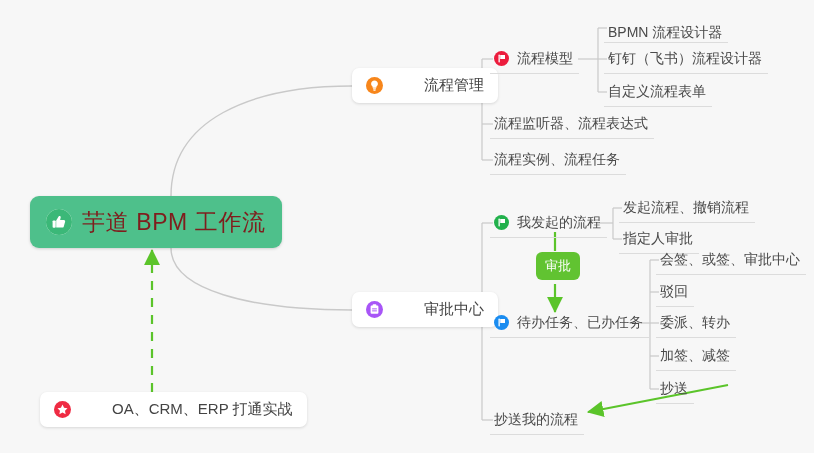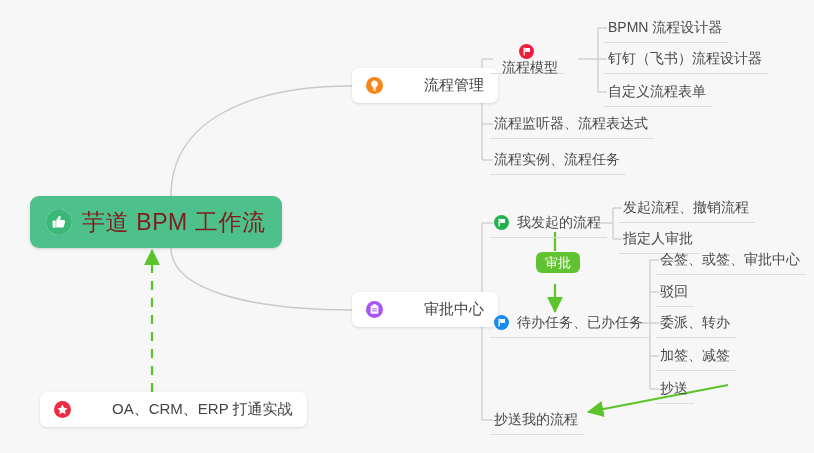--- a/index.html
+++ b/index.html
@@ -69,21 +69,21 @@
   }
   .leaf-label.with-icon{margin-left:8px;}
 
   
   .chip{
     position:absolute;
     display:flex;align-items:center;justify-content:center;
     box-sizing:border-box;
     background:#61c331;
     border-radius:6px;
-    height:21px;
+    height:28px;
     padding:0 9px;
   }
   .chip-label{color:#fff;font-size:13px;white-space:nowrap;}
 
   
   .ico{
     flex:0 0 auto;
     display:inline-block;
     border-radius:50%;
     position:relative;
@@ -170,32 +170,32 @@
         <path d="M8.5 3.4 C6.5 3.4 5.1 4.9 5.1 6.8 C5.1 8.1 5.9 8.9 6.6 9.8
                  L6.6 10.7 L10.4 10.7 L10.4 9.8 C11.1 8.9 11.9 8.1 11.9 6.8
                  C11.9 4.9 10.5 3.4 8.5 3.4 Z" fill="#ffffff"></path>
         <rect x="6.9" y="11.3" width="3.2" height="1.1" rx="0.55" fill="#ffffff"></rect>
         <rect x="7.4" y="12.8" width="2.2" height="1.0" rx="0.5" fill="#ffffff"></rect>
       </svg>
     </span>
     <span class="card-label">流程管理</span>
   </div>
 
-  <div class="leaf-node" style="left:490px;top:44px;flex-direction:column;">
+  <div class="leaf-node" style="left:490px;top:44px;">
     <span class="ico" style="width:15px;height:15px;">
       <svg width="15" height="15" viewBox="0 0 15 15">
         <circle cx="7.5" cy="7.5" r="7.5" fill="#ec1c3d"></circle>
         <rect x="4.5" y="3.6" width="1.3" height="7.8" rx="0.55" fill="#ffffff"></rect>
         <path d="M6.2 4.0 L11.0 4.0 L11.0 8.0 L6.2 8.0 Z" fill="#ffffff"></path>
       </svg>
     </span>
     <span class="leaf-label with-icon">流程模型</span>
   </div>
 
-  <div class="leaf-node" style="left:604px;top:13px;">
+  <div class="leaf-node" style="left:604px;top:13px;align-items:flex-end;">
     <span class="leaf-label">BPMN 流程设计器</span>
   </div>
   <div class="leaf-node" style="left:604px;top:44px;">
     <span class="leaf-label">钉钉（飞书）流程设计器</span>
   </div>
   <div class="leaf-node" style="left:604px;top:77px;">
     <span class="leaf-label">自定义流程表单</span>
   </div>
 
   <div class="leaf-node" style="left:490px;top:145px;">

